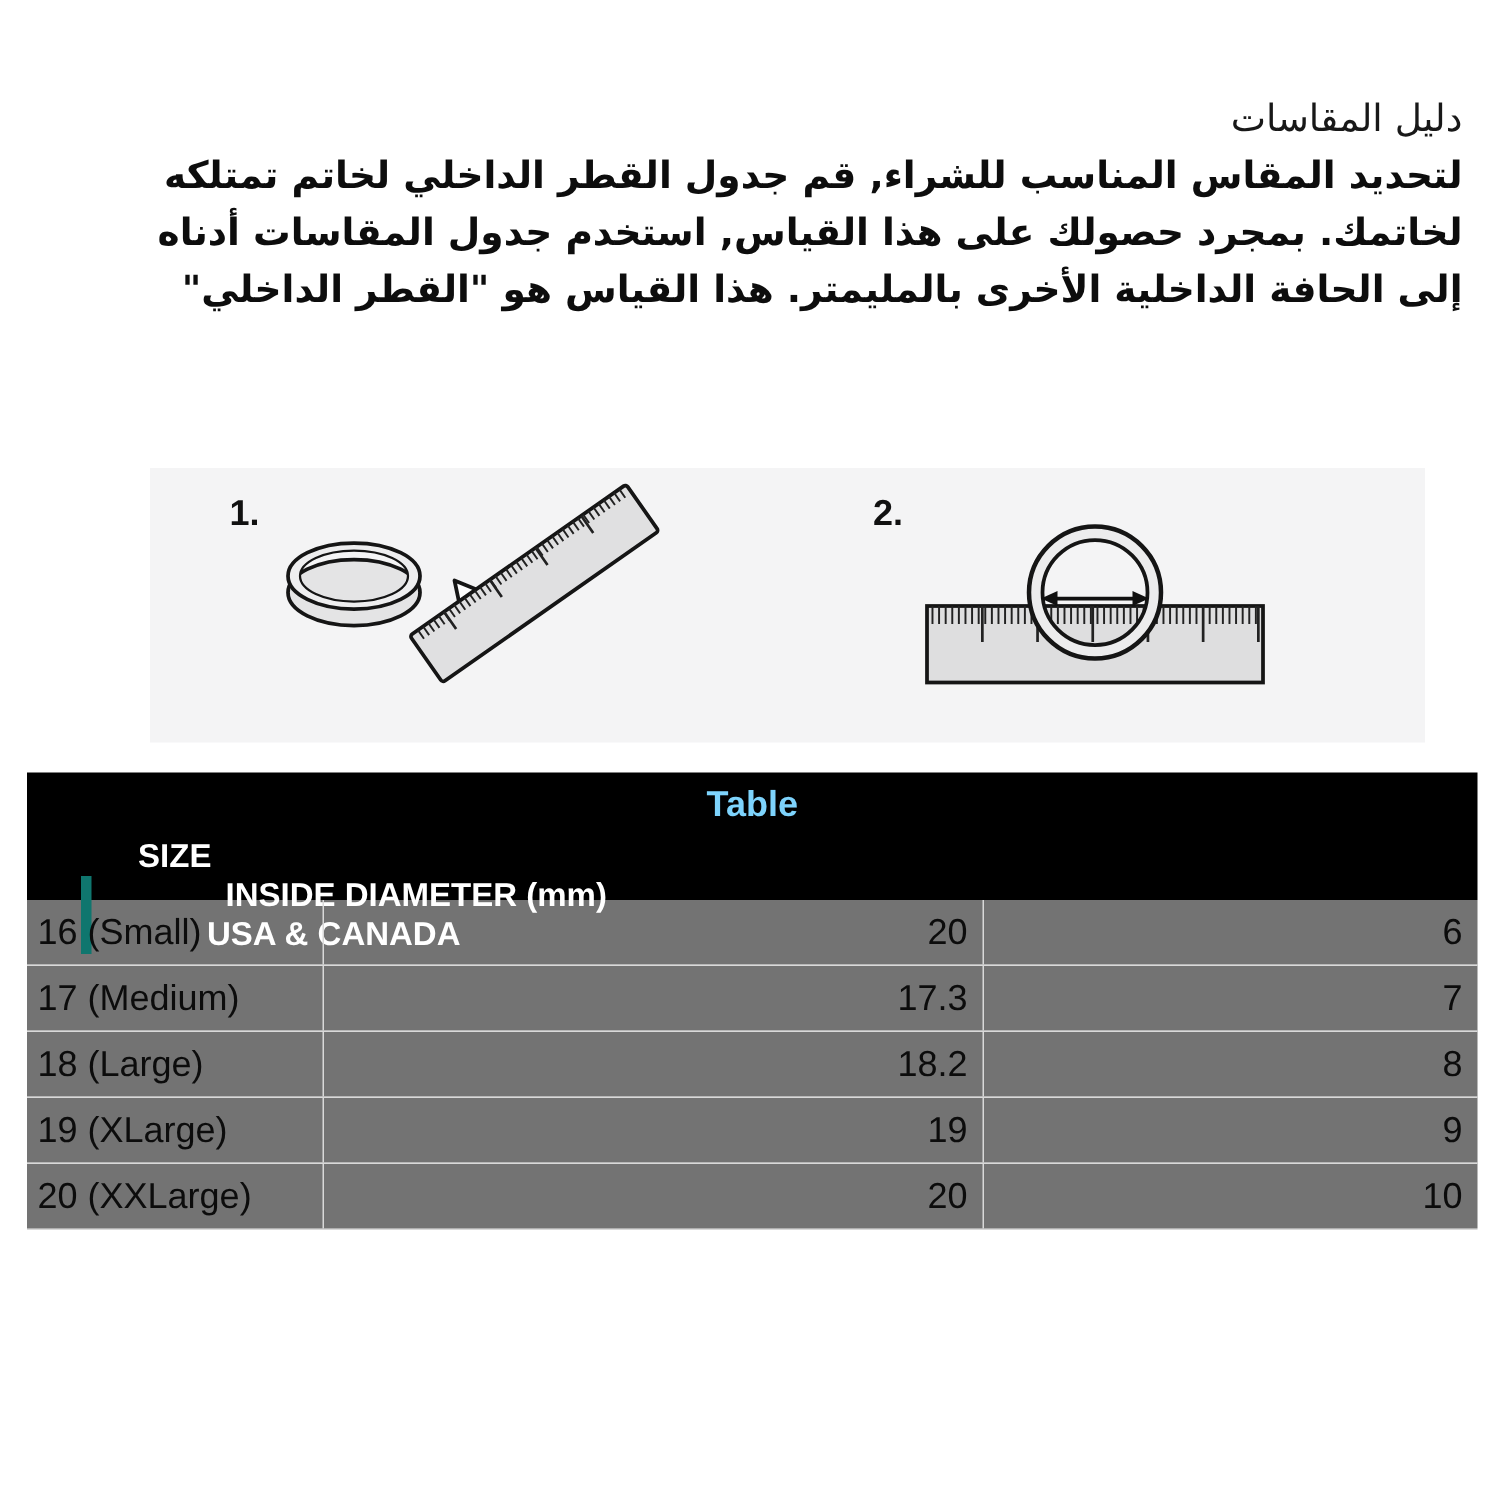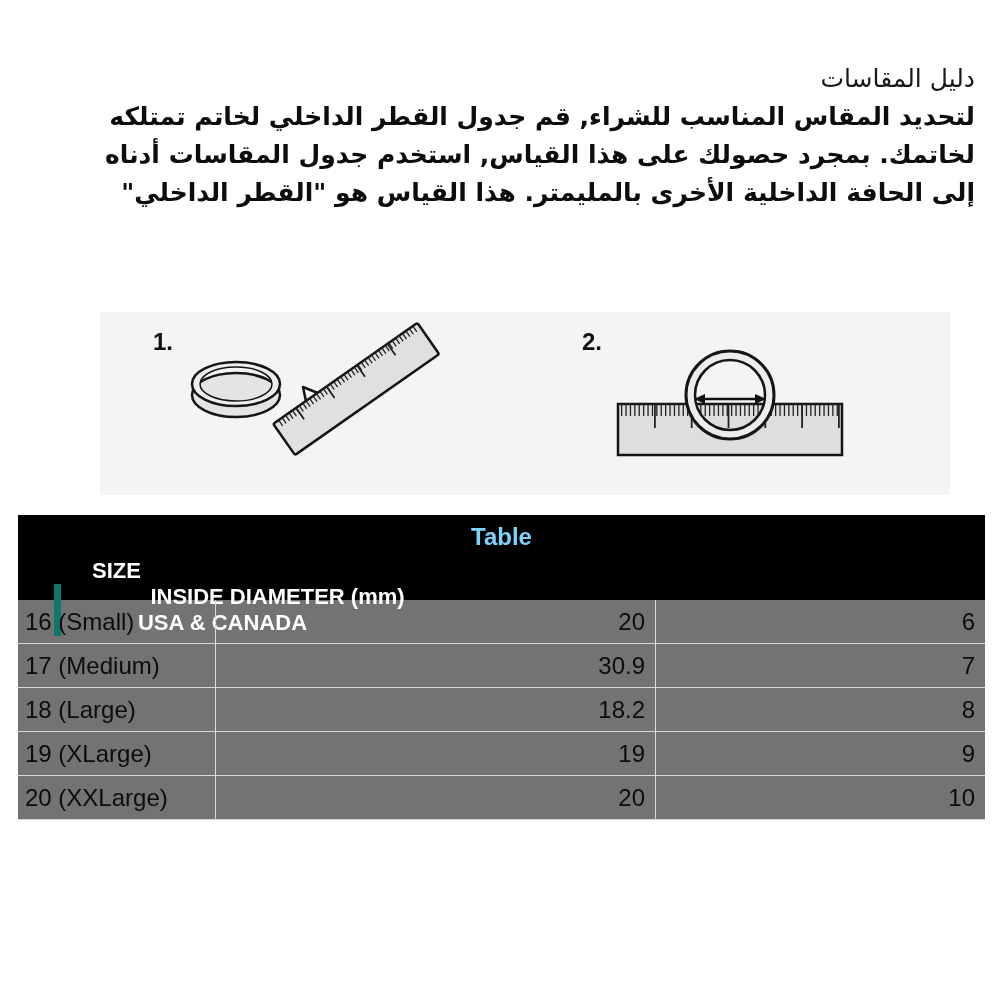--- a/index.html
+++ b/index.html
@@ -117,21 +117,21 @@
       <div class="hc c3">USA &amp; CANADA</div>
     </div>
     <div class="tbl-body">
       <div class="tbl-row">
         <div class="cell c1">16 (Small)</div>
         <div class="cell c2">20</div>
         <div class="cell c3">6</div>
       </div>
       <div class="tbl-row">
         <div class="cell c1">17 (Medium)</div>
-        <div class="cell c2">30.9</div>
+        <div class="cell c2">17.3</div>
         <div class="cell c3">7</div>
       </div>
       <div class="tbl-row">
         <div class="cell c1">18 (Large)</div>
         <div class="cell c2">18.2</div>
         <div class="cell c3">8</div>
       </div>
       <div class="tbl-row">
         <div class="cell c1">19 (XLarge)</div>
         <div class="cell c2">19</div>

